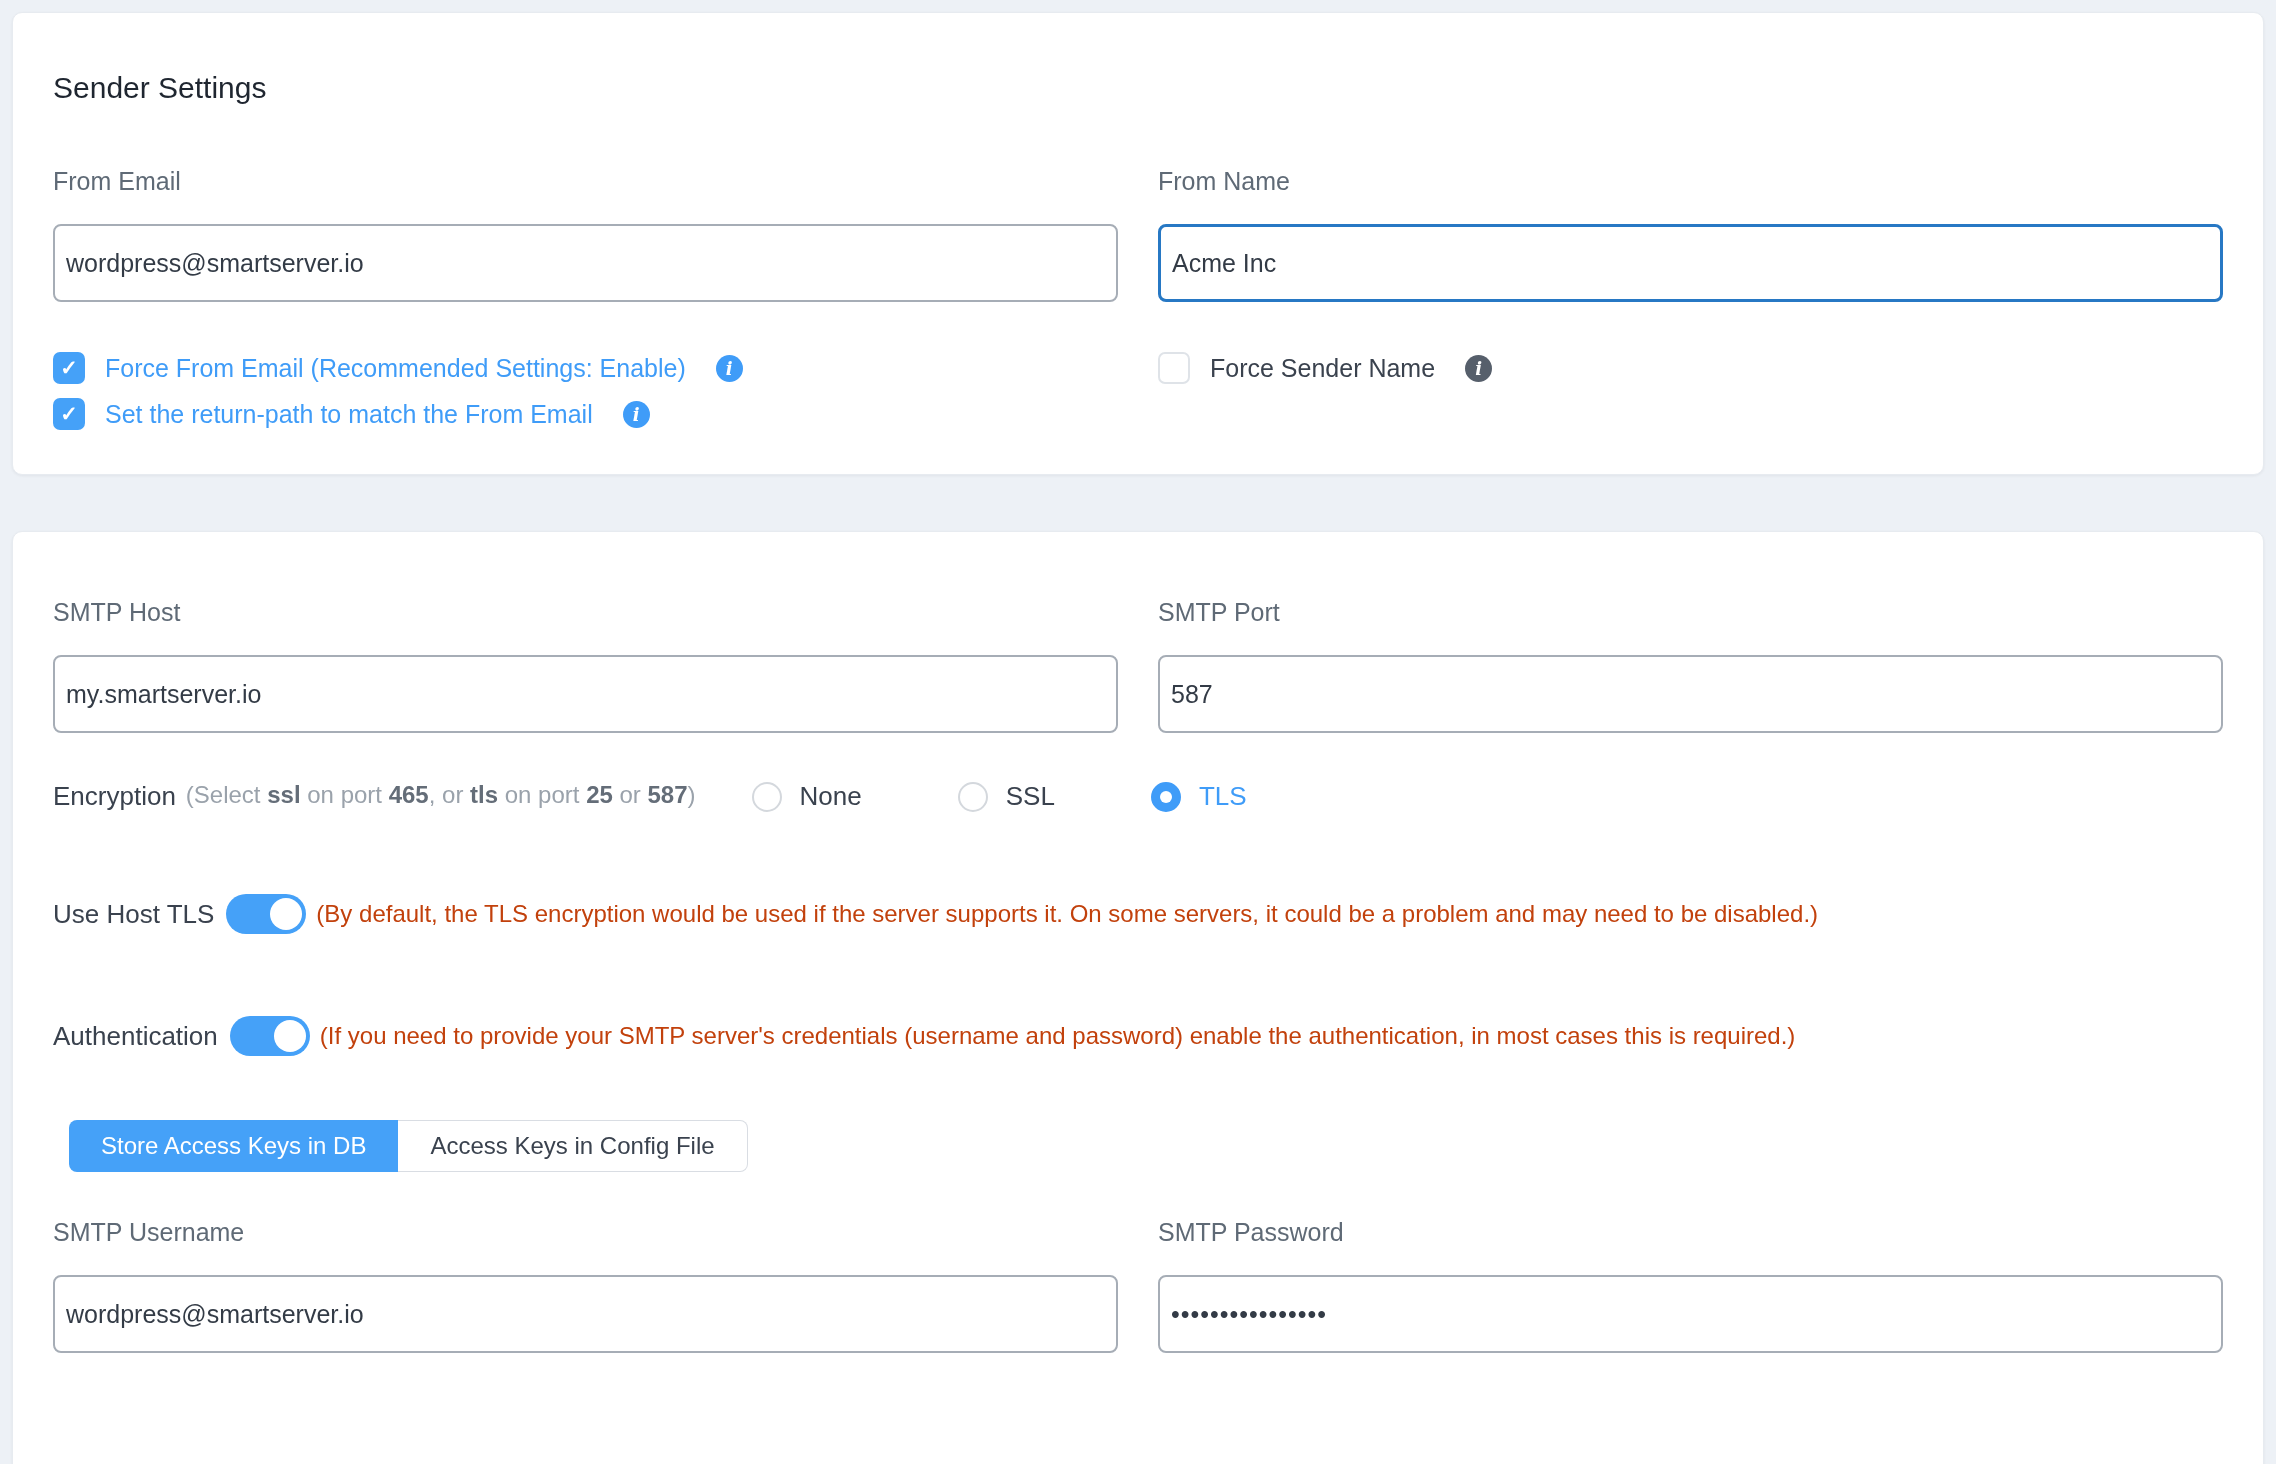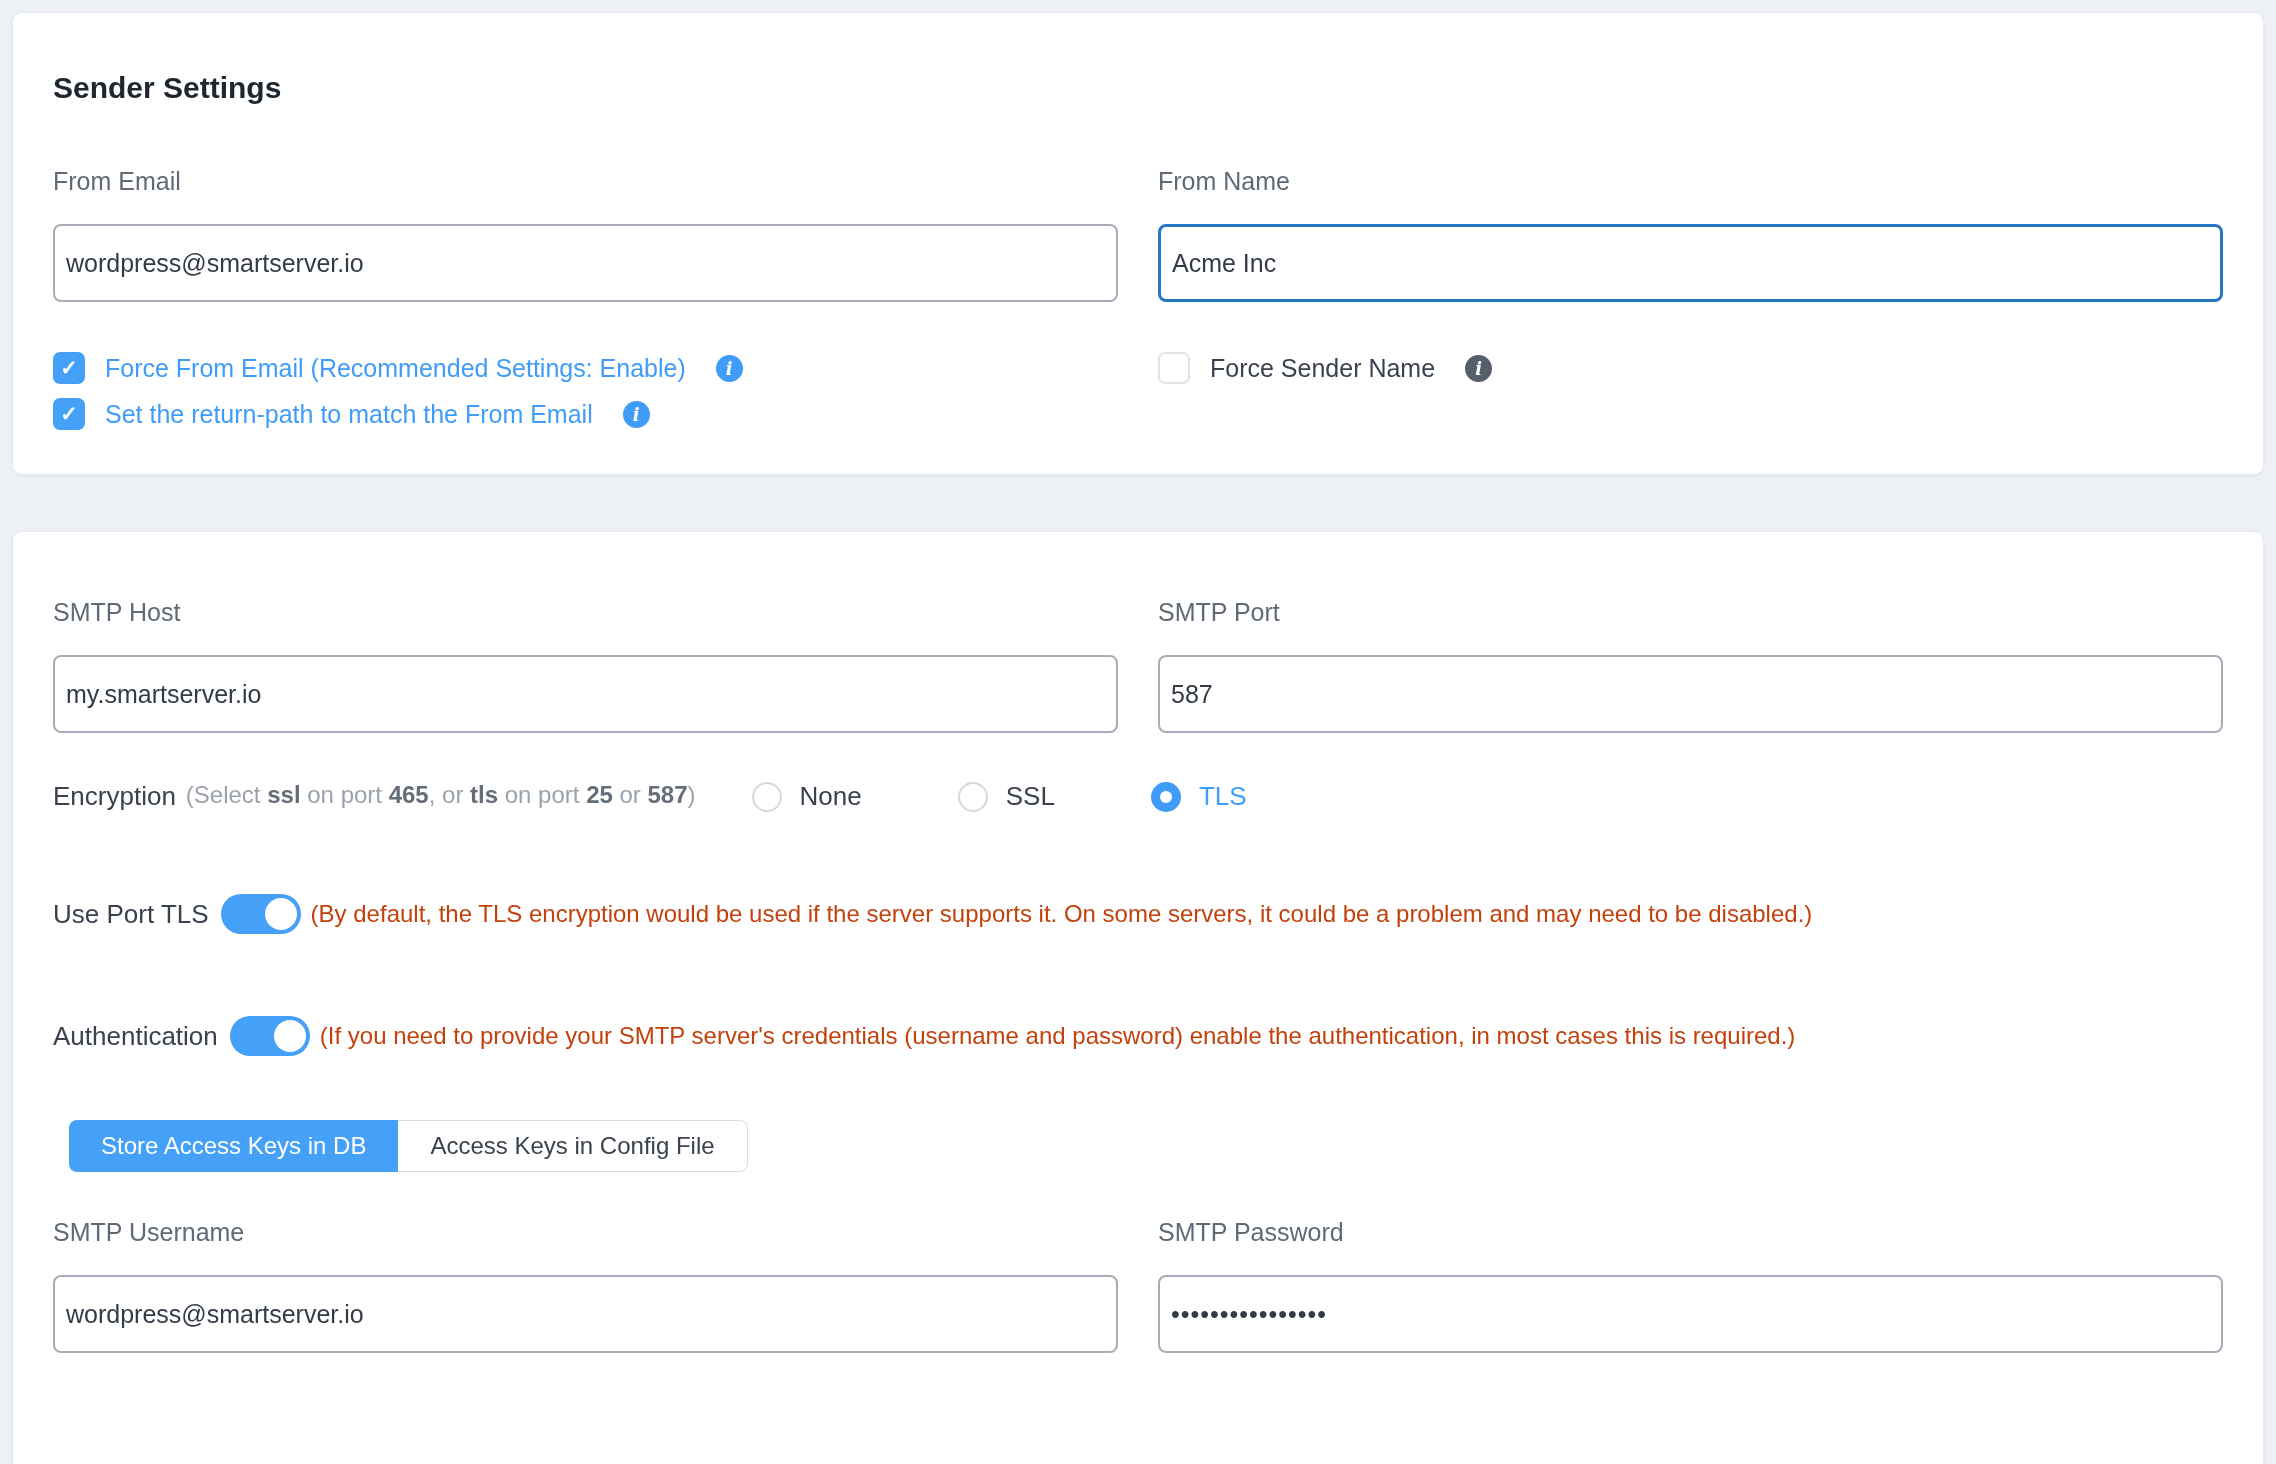--- a/index.html
+++ b/index.html
@@ -13,21 +13,21 @@
     background: #ffffff;
     border: 1px solid #e7ebf0;
     border-radius: 10px;
     margin: 0 12px;
     box-shadow: 0 1px 3px rgba(16,24,40,0.06);
   }
   .card-sender { margin-top: 12px; padding: 58px 40px 44px 40px; }
   .card-smtp   { margin-top: 56px; padding: 66px 40px 60px 40px; min-height: 980px; }
 
   .section-title {
-    font-size: 30px; font-weight: 700; color: #1f2630;
+    font-size: 30px; font-weight: 400; color: #1f2630;
     margin-bottom: 62px;
   }
   .grid2 {
     display: grid;
     grid-template-columns: 1fr 1fr;
     column-gap: 40px;
   }
   .field-label {
     font-size: 25px; color: #5f6a76;
     margin-bottom: 28px;
@@ -193,21 +193,21 @@
       <span class="radio-label">SSL</span>
     </span>
     <span class="radio-group">
       <span class="radio selected"></span>
       <span class="radio-label blue">TLS</span>
     </span>
   </div>
 
   
   <div class="toggle-row">
-    <span class="toggle-label">Use Port TLS</span>
+    <span class="toggle-label">Use Host TLS</span>
     <span class="switch">
       <span class="knob"></span>
     </span>
     <span class="toggle-desc">(By default, the TLS encryption would be used if the server supports it. On some servers, it could be a problem and may need to be disabled.)</span>
   </div>
 
   
   <div class="toggle-row">
     <span class="toggle-label">Authentication</span>
     <span class="switch">

